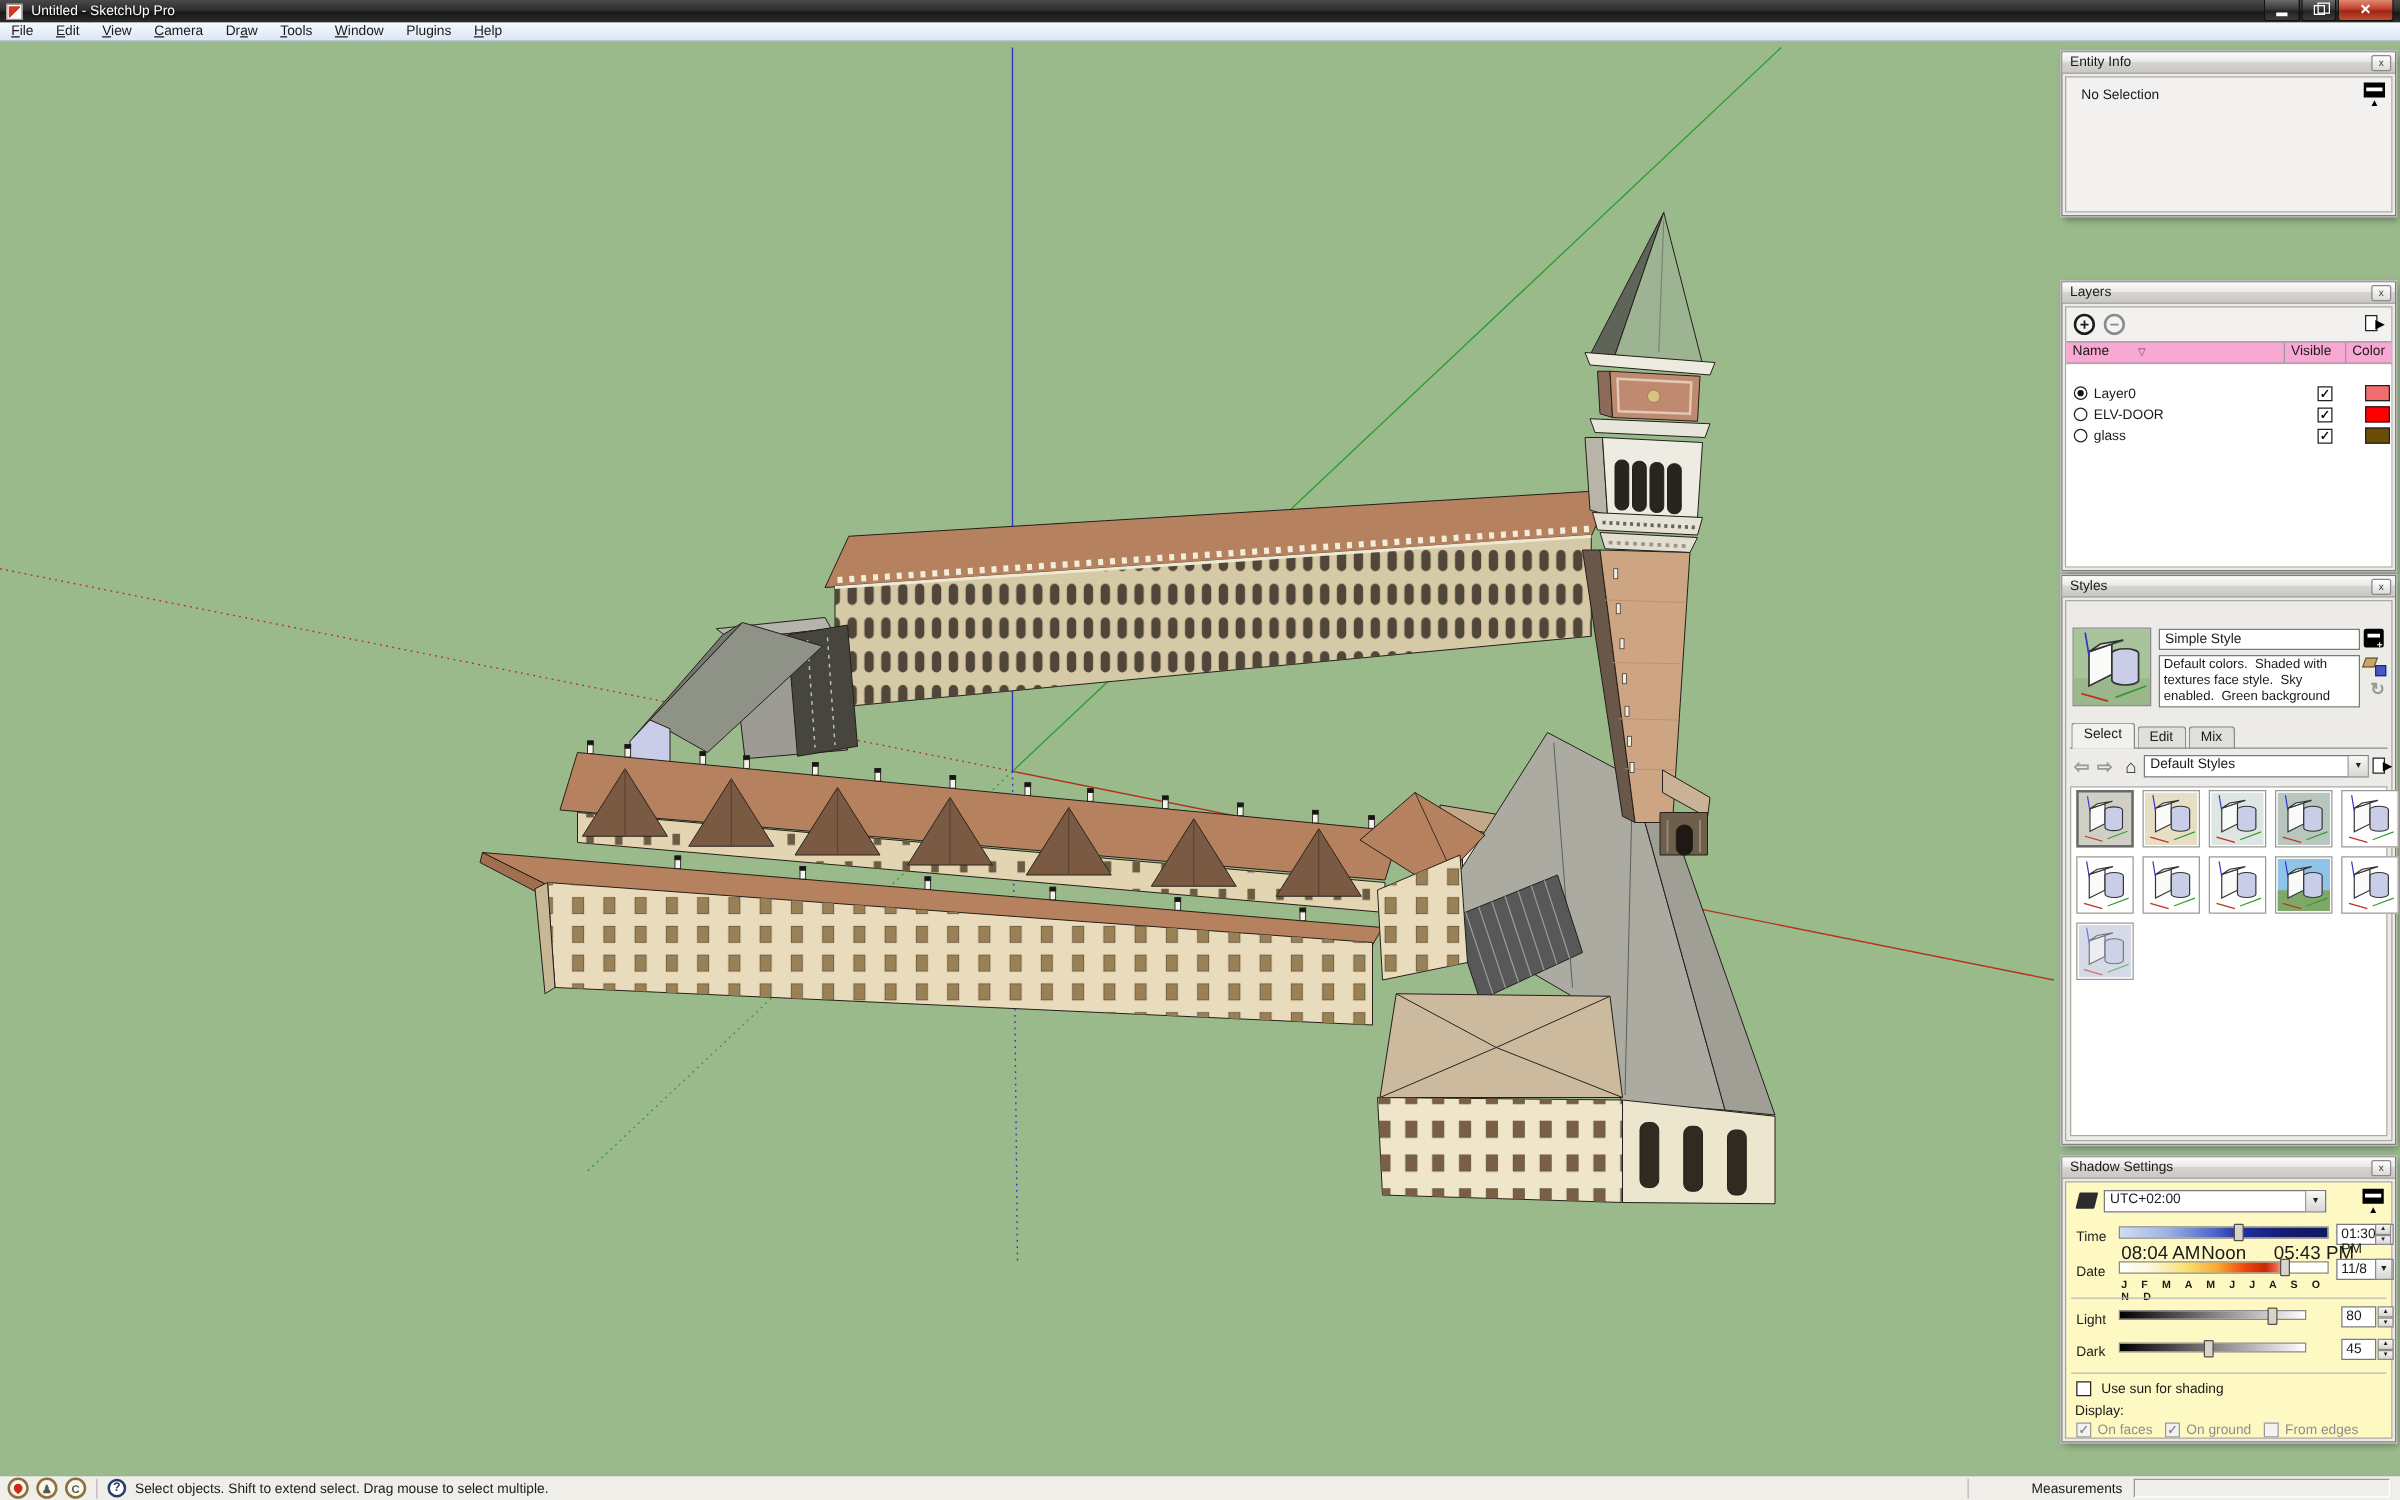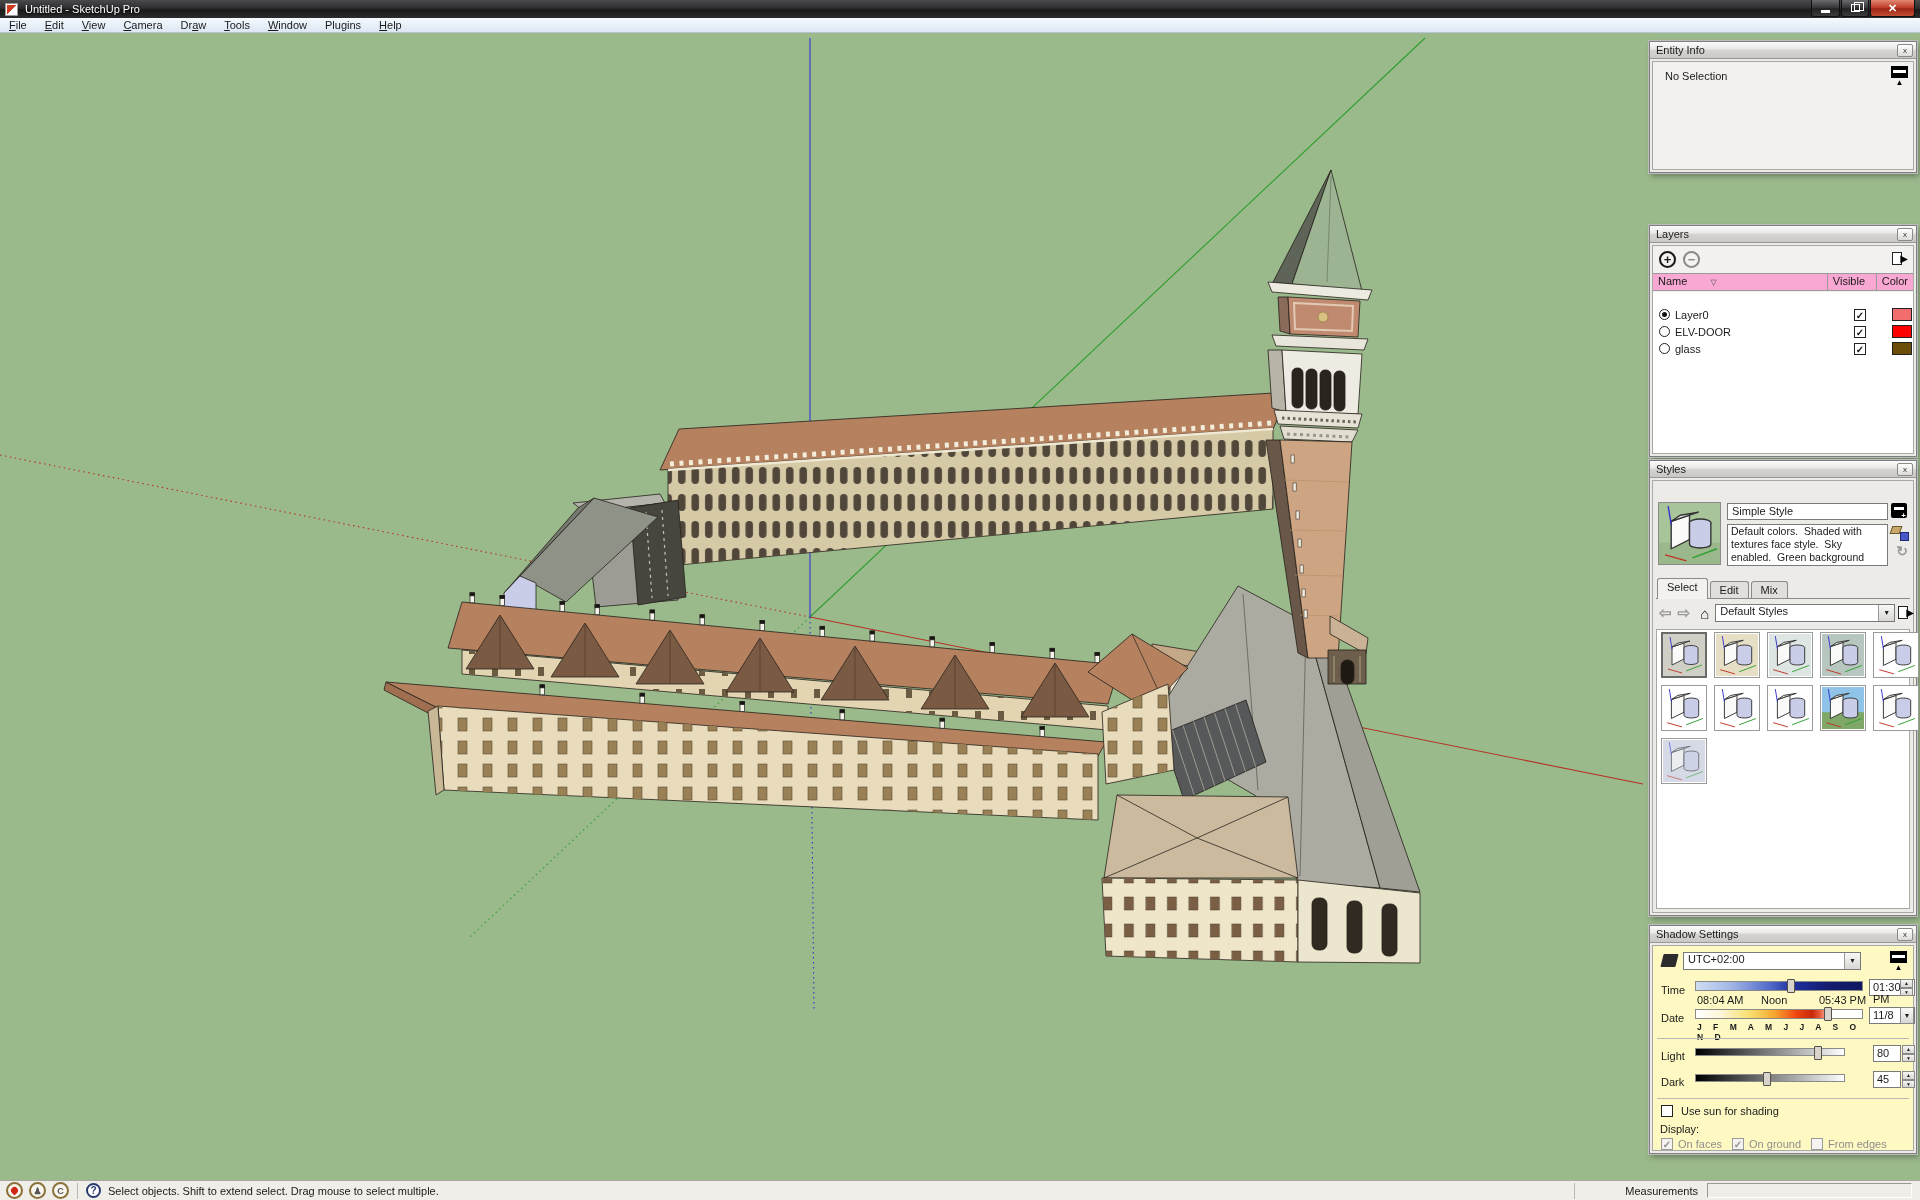--- a/index.html
+++ b/index.html
@@ -97,21 +97,21 @@
   .sthumb{position:absolute;width:46px;height:46px;border:1px solid #9a9a98;padding:1px;background:#fff}
   .sthumb.sel{border:2px solid #6a6a68;background:#d0d0c8}
   .sthumb svg{width:100%;height:100%;display:block}
   .sh-label{position:absolute;left:8px}
   .track{position:absolute;height:10px;border:1px solid #8a8a8a}
   .handle{position:absolute;top:-3px;width:8px;height:14px;background:#d8d4cc;border:1px solid #55524c;border-radius:1px}
   .valbox{position:absolute;width:46px;height:17px;border:1px solid #7a7a7a;background:#fff;padding:1px 3px;font-size:11px}
   .spin{position:absolute;width:13px;height:17px;display:flex;flex-direction:column}
   .spin div{flex:1;border:1px solid #8a8a8a;background:linear-gradient(#f6f5f3,#d8d7d3);
     font-size:5px;line-height:6px;text-align:center;color:#222}
-  .ticks{position:absolute;font-size:11px;color:#1a1a1a}
+  .ticks{position:absolute;font-size:15px;color:#1a1a1a}
   .shadow-sep{position:absolute;left:4px;right:4px;border-top:1px solid #b8b7b3;height:1px}
   .cube-ico{width:15px;height:13px;background:#2c2c2e;transform:skewX(-14deg);border-radius:1px}
   .dis{color:#8f8e8a}
   .cbx.dis{border-color:#9a9a96;color:#8f8e8a;background:#f4f3f1}
 
   
   .statusbar{position:absolute;left:0;bottom:0;width:1920px;height:20px;background:#efeee9;
     border-top:1px solid #a8a7a2;display:flex;align-items:center;z-index:50}
   .sico{width:17px;height:17px;border:2px solid #8a713a;border-radius:50%;margin-left:6px;background:#f8f6ee;
     display:flex;align-items:center;justify-content:center;font-size:9px;font-weight:bold;color:#555}

